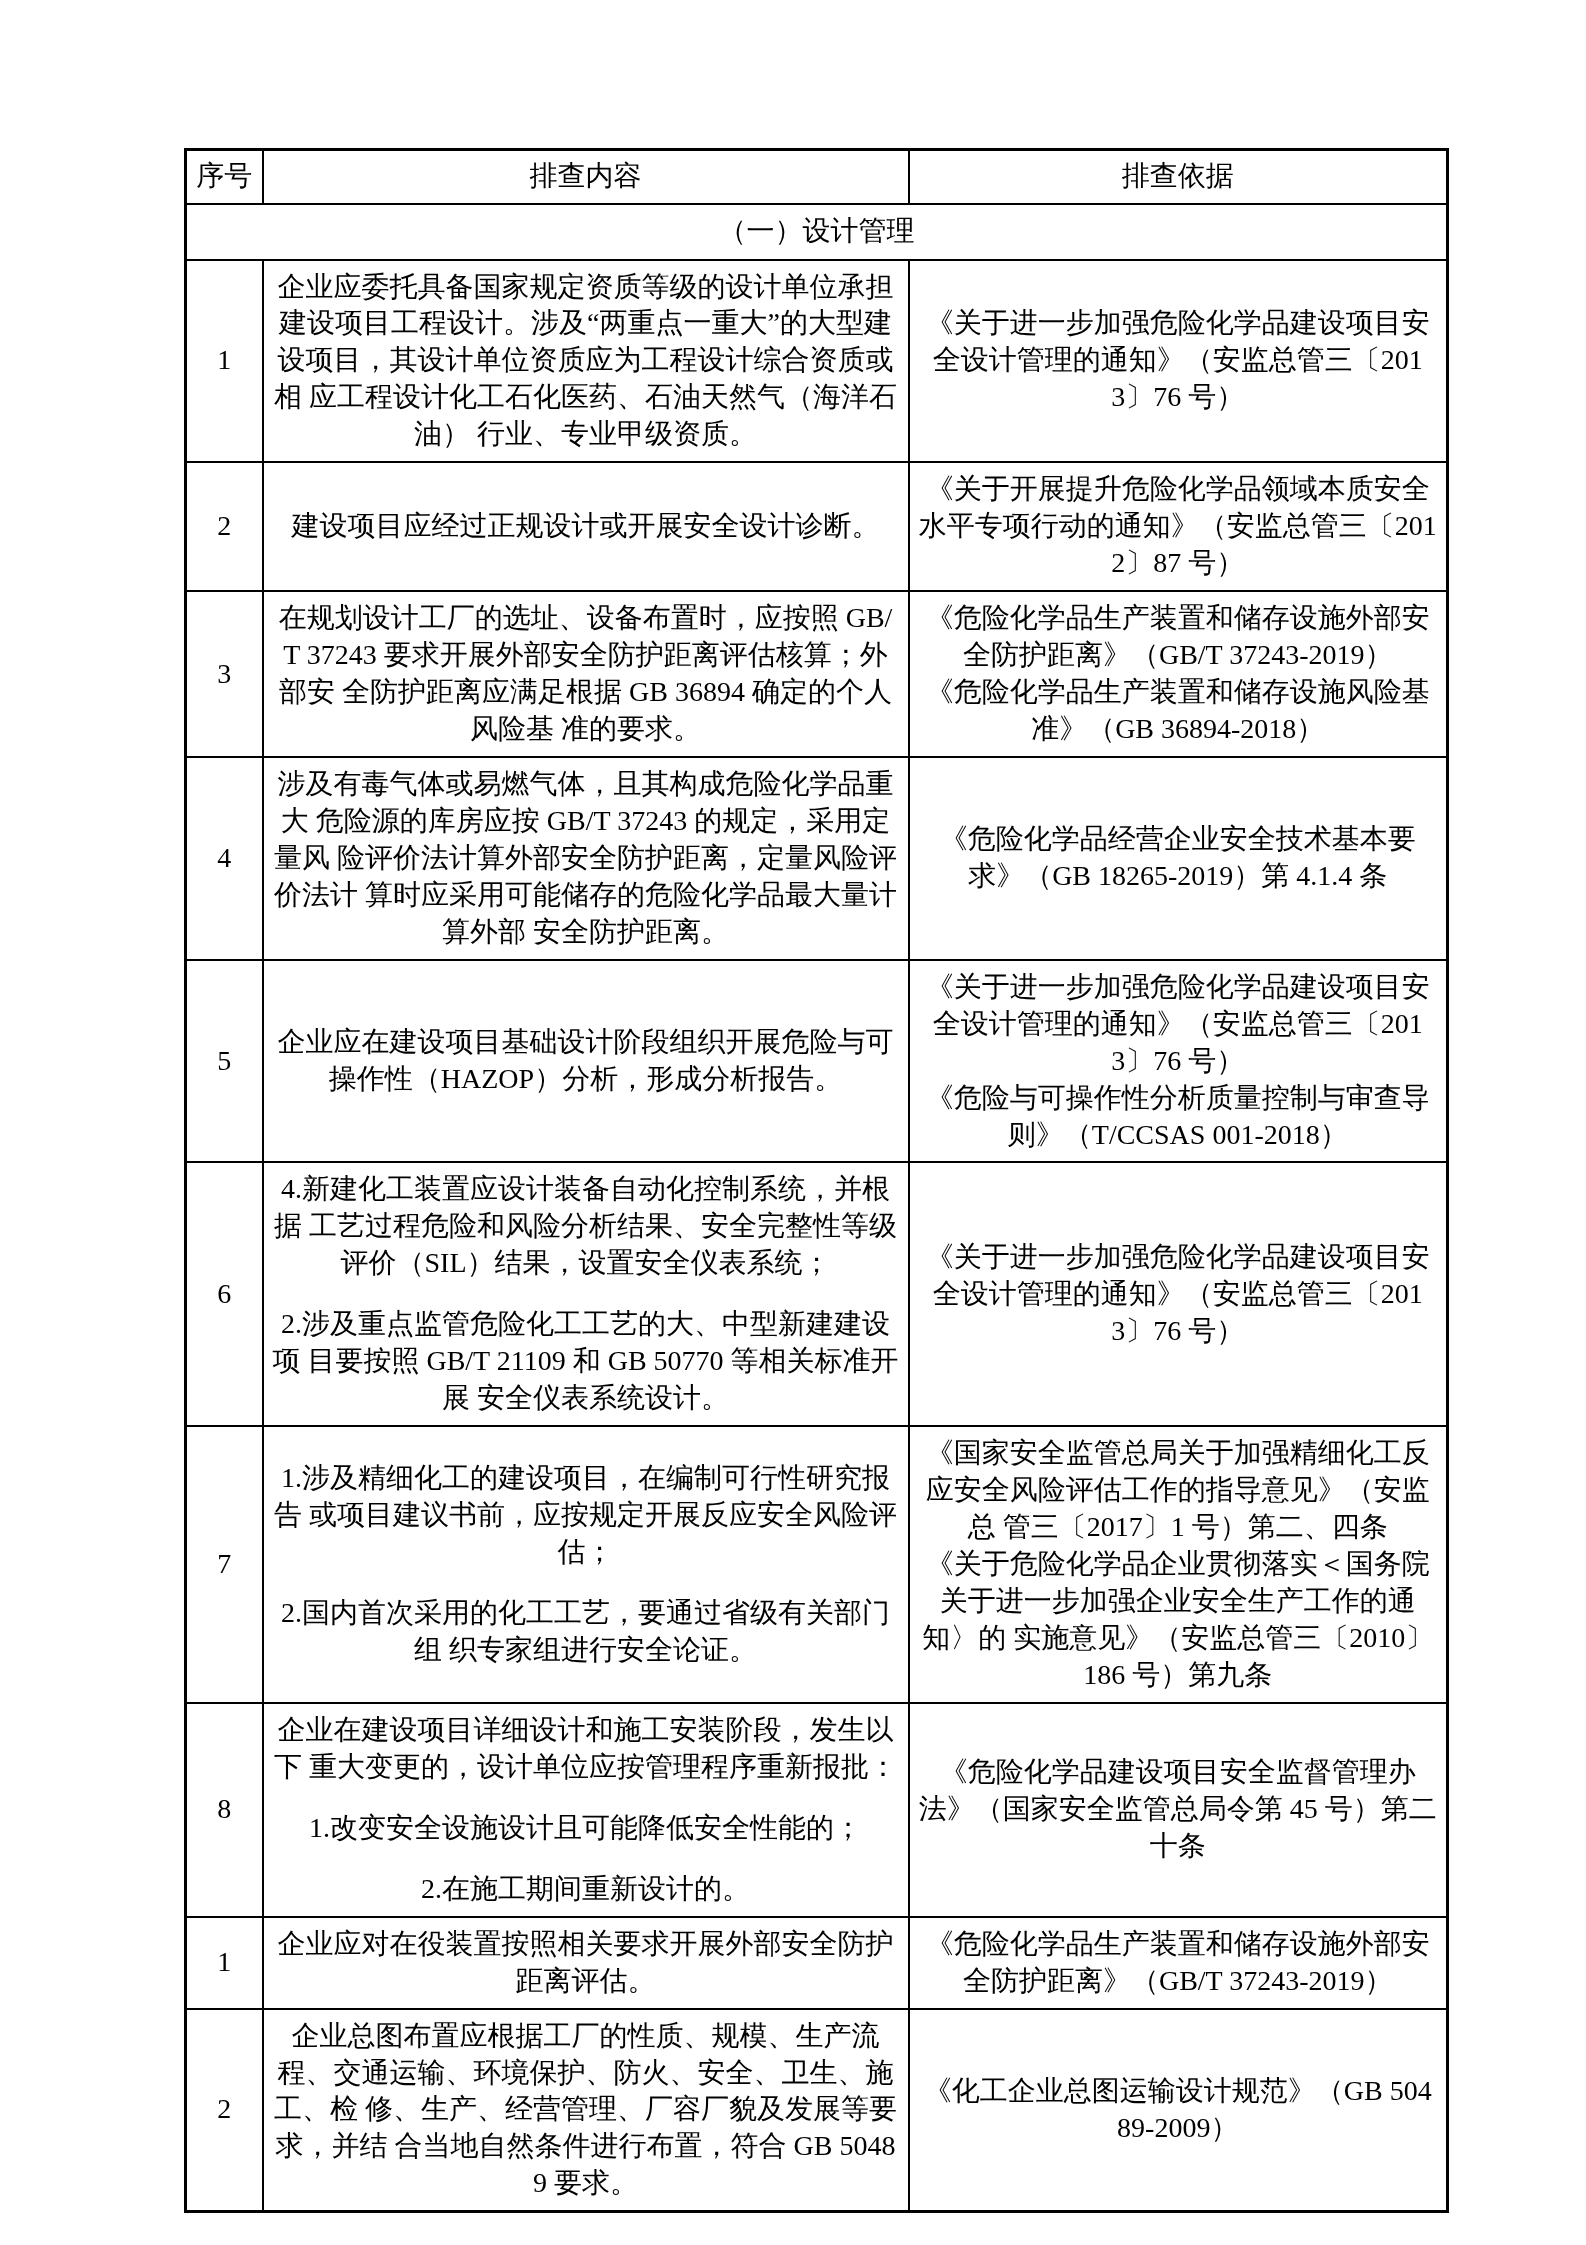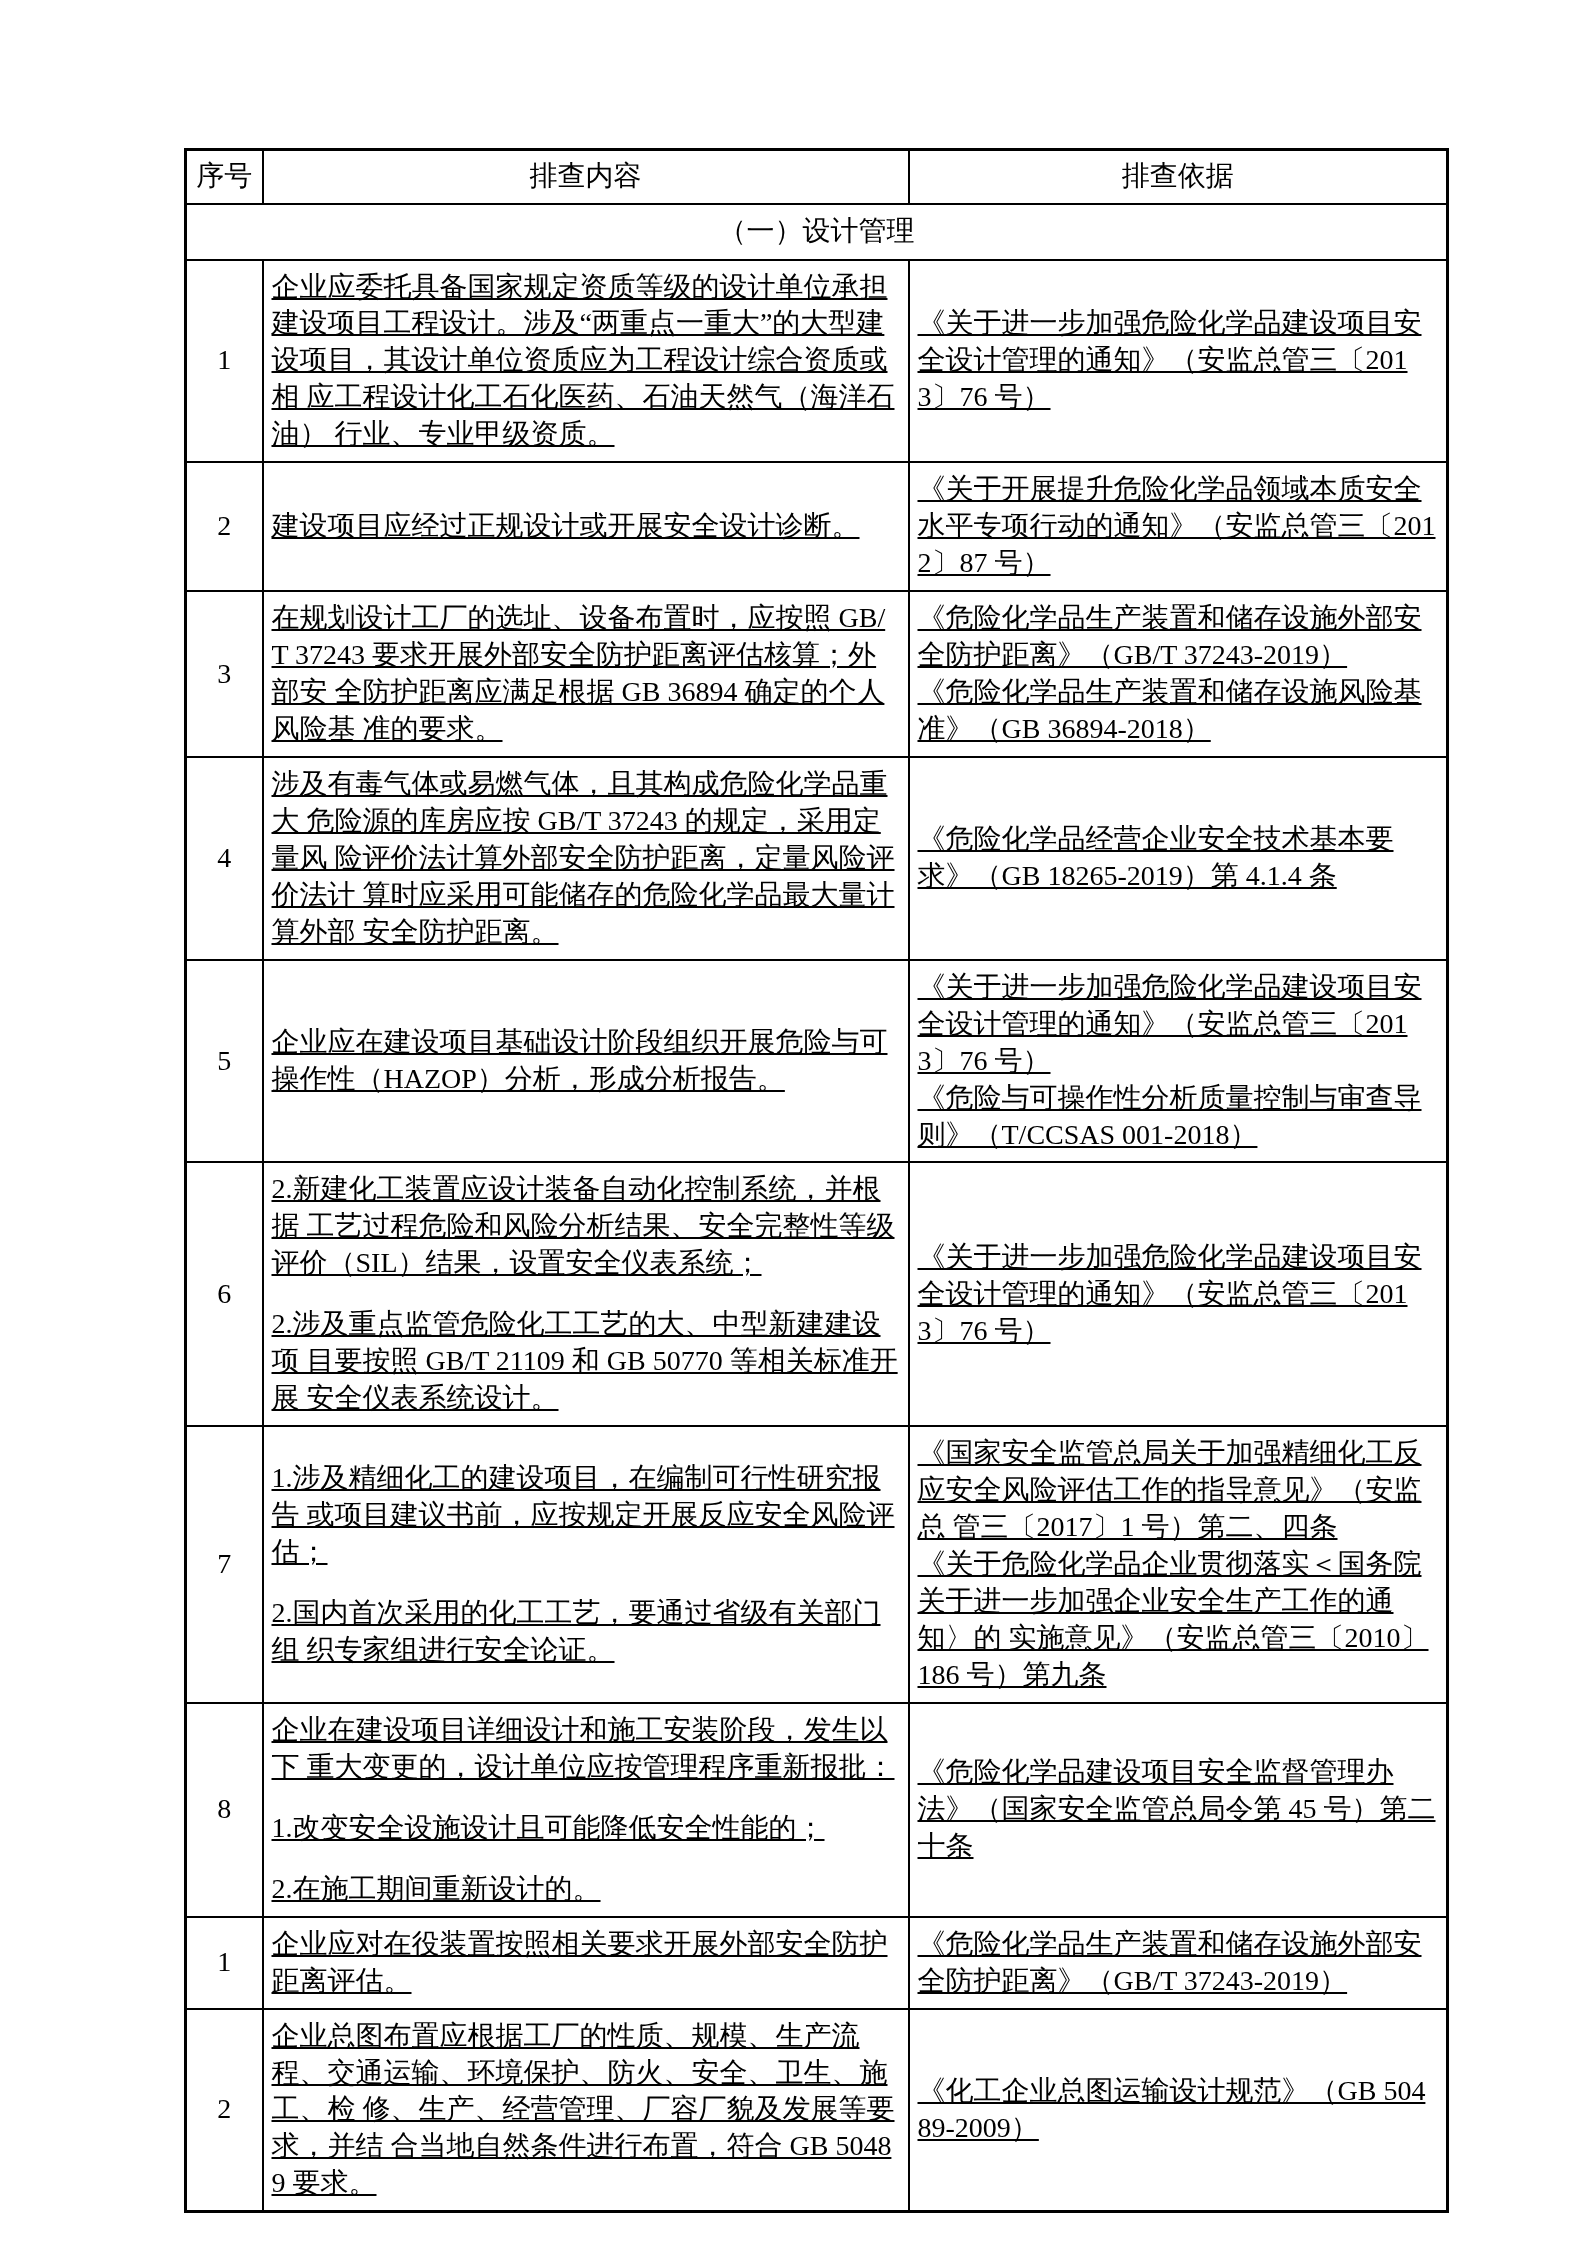--- a/index.html
+++ b/index.html
@@ -53,22 +53,21 @@
   }
   .section-cell {
     text-align: center;
     height: 56px;
     padding: 4px;
   }
   .num-cell {
     text-align: center;
   }
   .content-cell, .basis-cell {
-    text-align: left;
-    text-decoration: underline;
+    text-align: center;
   }
   .checklist p {
     margin: 0;
   }
   .content-cell p + p { margin-top: 24px; }
   .basis-cell p + p   { margin-top: 0;  }
 </style>
 </head>
 <body>
 
@@ -134,21 +133,21 @@
             <p>企业应在建设项目基础设计阶段组织开展危险与可 操作性（HAZOP）分析，形成分析报告。</p>
           </td>
           <td class="basis-cell">
             <p>《关于进一步加强危险化学品建设项目安 全设计管理的通知》（安监总管三〔2013〕76 号）</p>
             <p>《危险与可操作性分析质量控制与审查导 则》（T/CCSAS 001-2018）</p>
           </td>
         </tr>
         <tr>
           <td class="num-cell">6</td>
           <td class="content-cell">
-            <p>2.新建化工装置应设计装备自动化控制系统，并根据 工艺过程危险和风险分析结果、安全完整性等级评价（SIL）结果，设置安全仪表系统；</p>
+            <p>4.新建化工装置应设计装备自动化控制系统，并根据 工艺过程危险和风险分析结果、安全完整性等级评价（SIL）结果，设置安全仪表系统；</p>
             <p>2.涉及重点监管危险化工工艺的大、中型新建建设项 目要按照 GB/T 21109 和 GB 50770 等相关标准开展 安全仪表系统设计。</p>
           </td>
           <td class="basis-cell">
             <p>《关于进一步加强危险化学品建设项目安 全设计管理的通知》（安监总管三〔2013〕76 号）</p>
           </td>
         </tr>
         <tr>
           <td class="num-cell">7</td>
           <td class="content-cell">
             <p>1.涉及精细化工的建设项目，在编制可行性研究报告 或项目建议书前，应按规定开展反应安全风险评估；</p>

